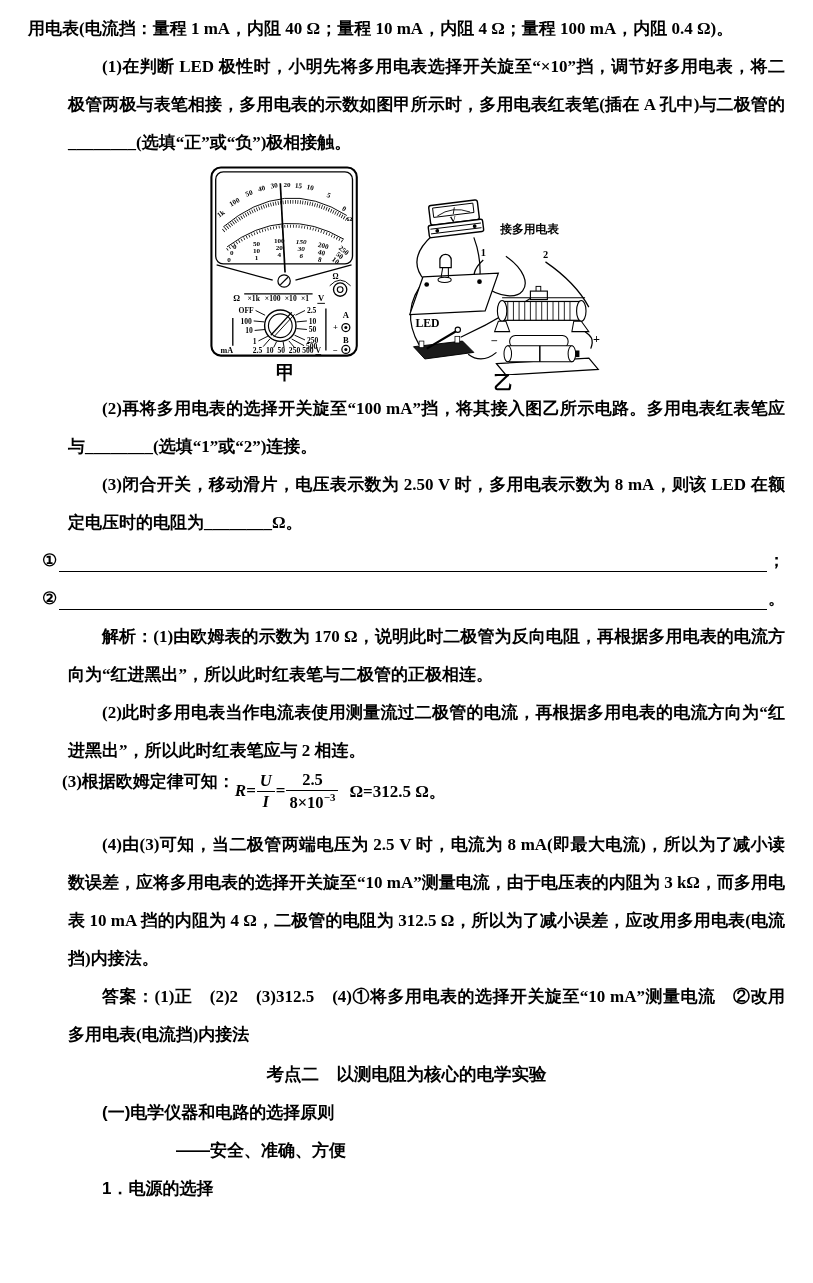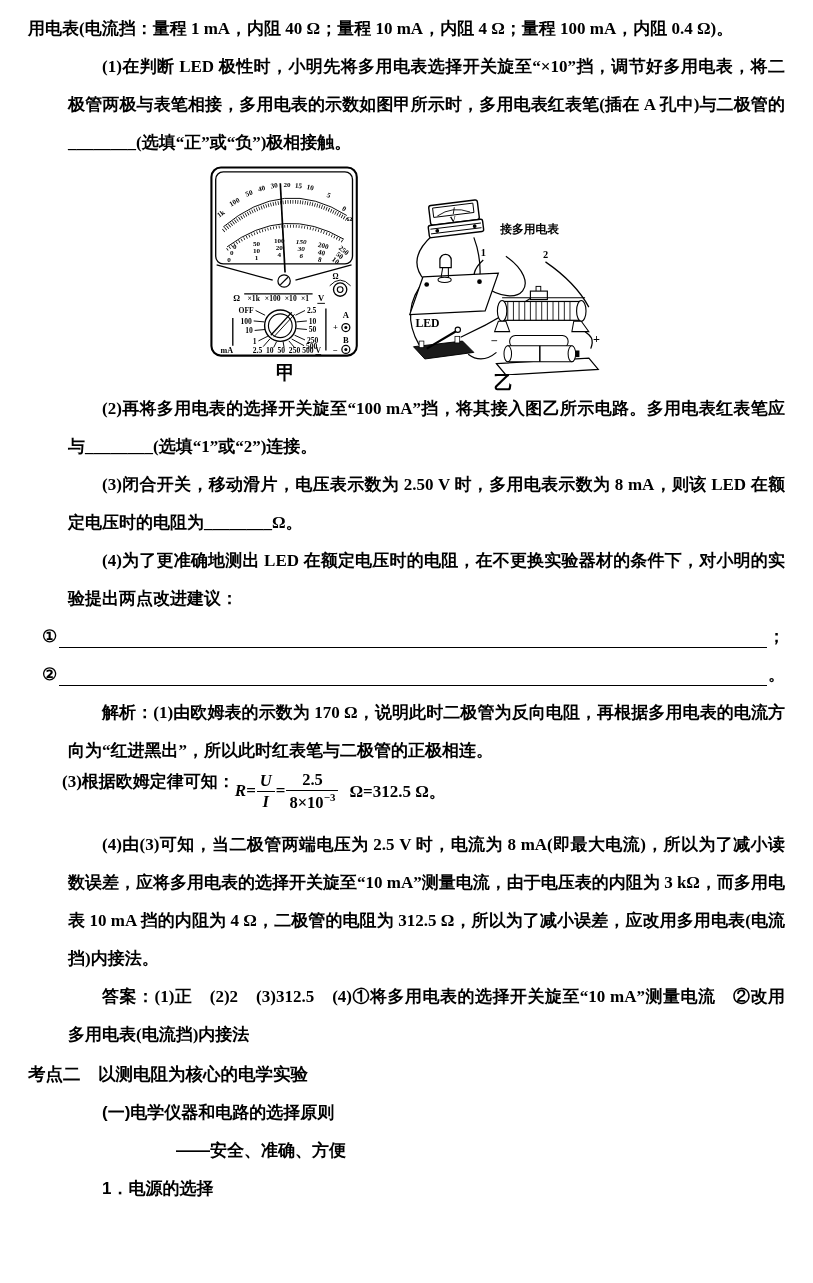--- a/index.html
+++ b/index.html
@@ -26,21 +26,21 @@
   .fill-line{flex:1;align-self:flex-end;border-bottom:1.6px solid #000;margin:0 1px 8px 2px;height:0;}
   
   .formula-line{display:flex;align-items:flex-start;height:56px;padding-left:34px;font-size:17px;line-height:normal;}
   .math{display:inline-flex;align-items:center;font-style:italic;}
   .frac{display:inline-flex;flex-direction:column;text-align:center;margin:0 1px;font-size:16.5px;}
   .fnum{border-bottom:1.7px solid #000;padding:0 3px;line-height:1.2;}
   .fden{padding:0 3px;line-height:1.2;}
   .fden sup{font-size:11px;}
   .ftail{font-style:normal;margin-left:10px;}
   .upright{font-style:normal;}
-  .center-head{text-align:left;font-size:17.5px;line-height:40px;}
+  .center-head{text-align:center;font-size:17.5px;line-height:40px;}
   .motto{padding-left:148px;font-size:17px;line-height:38px;}
 </style>
 </head>
 <body>
 
 <div class="page">
 
   <p class="para">用电表(电流挡：量程 1 mA，内阻 40 Ω；量程 10 mA，内阻 4 Ω；量程 100 mA，内阻 0.4 Ω)。</p>
 
   <p class="para indent">(1)在判断 LED 极性时，小明先将多用电表选择开关旋至“×10”挡，调节好多用电表，将二极管两极与表笔相接，多用电表的示数如图甲所示时，多用电表红表笔(插在 A 孔中)与二极管的________(选填“正”或“负”)极相接触。</p>
@@ -270,35 +270,35 @@
         </g>
         <text x="96" y="160" font-size="13" text-anchor="middle">−</text>
         <text x="204" y="158" font-size="13" text-anchor="middle">+</text>
       </svg>
       <div class="fig-caption">乙</div>
     </div>
   </div>
 
   <p class="para indent">(2)再将多用电表的选择开关旋至“100 mA”挡，将其接入图乙所示电路。多用电表红表笔应与________(选填“1”或“2”)连接。</p>
   <p class="para indent">(3)闭合开关，移动滑片，电压表示数为 2.50 V 时，多用电表示数为 8 mA，则该 LED 在额定电压时的电阻为________Ω。</p>
-  <p class="para indent">(4)为了更准确地测出 LED 在额定电压时的电阻，在不更换实验器材的条件下，对小明的实验提出两点改进建议：</p>
 
   <div class="blank-row">
     <span class="circ">①</span>
     <span class="fill-line"></span>
     <span class="tail">；</span>
   </div>
   <div class="blank-row">
     <span class="circ">②</span>
     <span class="fill-line"></span>
     <span class="tail">。</span>
   </div>
 
   <p class="para indent"><span class="label-hei">解析：</span><span>(1)由欧姆表的示数为 170 Ω，说明此时二极管为反向电阻，再根据多用电表的电流方向为“红进黑出”，所以此时红表笔与二极管的正极相连。</span></p>
 
+  <p class="para indent">(2)此时多用电表当作电流表使用测量流过二极管的电流，再根据多用电表的电流方向为“红进黑出”，所以此时红表笔应与 2 相连。</p>
 
   <div class="para formula-line">
     <span>(3)根据欧姆定律可知：</span>
     <span class="math">
         <i>R</i>
         <span class="upright">=</span>
         <span class="frac">
           <i class="fnum">U</i>
           <i class="fden">I</i>
         </span>

